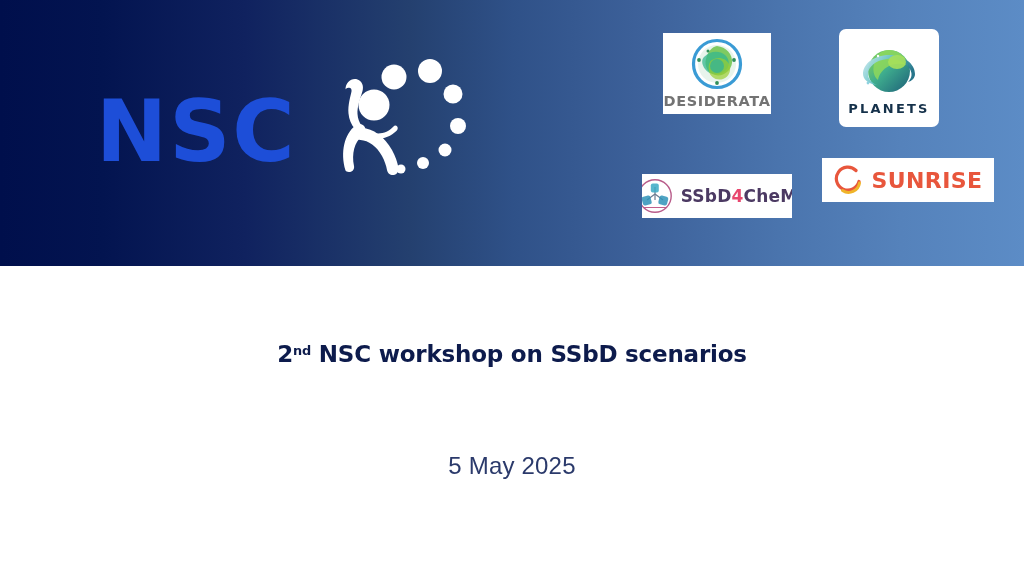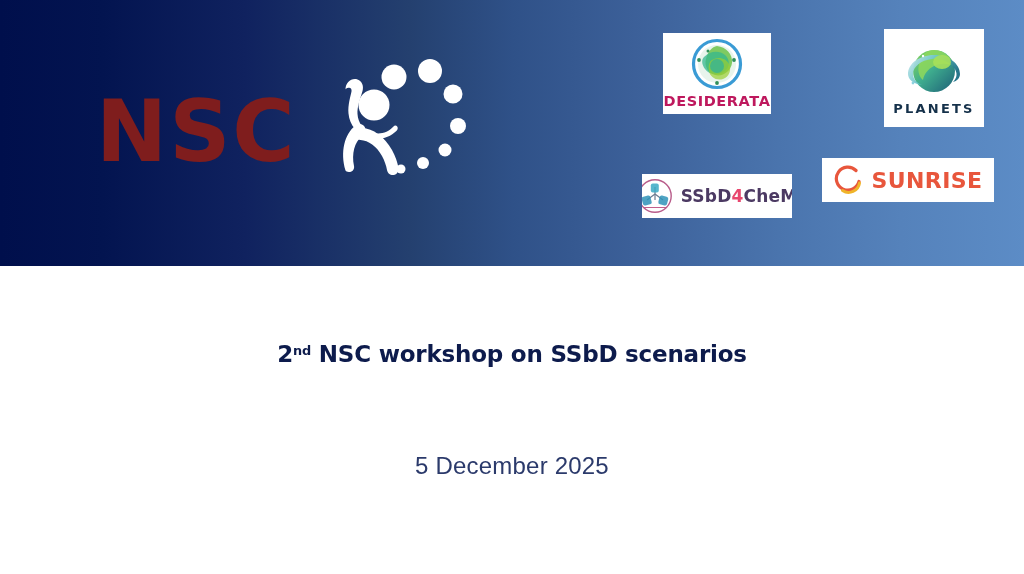--- a/index.html
+++ b/index.html
@@ -47,42 +47,42 @@
     top: 58px;
     display: flex;
     align-items: center;
     gap: 28px;
   }
   .nsc-wordmark {
     font-family: "DejaVu Sans", sans-serif;
     font-size: 85px;
     font-weight: 700;
     letter-spacing: 2px;
-    color: #7f1d1d;
+    color: #1d4ed8;
     line-height: 1;
     margin-top: 24px;
   }
   .nsc-mark {
     width: 150px;
     height: 122px;
     display: block;
   }
 
   
   .logo-box {
     position: absolute;
     background: #ffffff;
     box-sizing: border-box;
     display: flex;
     align-items: center;
     justify-content: center;
     overflow: hidden;
   }
   .logo-desiderata { left: 663px; top: 33px;  width: 108px; height: 81px; }
-  .logo-planets    { left: 884px; top: 29px;  width: 100px; height: 98px; }
+  .logo-planets    { left: 839px; top: 29px;  width: 100px; height: 98px; border-radius: 7px; }
   .logo-ssbd4chem  { left: 642px; top: 174px; width: 150px; height: 44px; }
   .logo-sunrise    { left: 822px; top: 158px; width: 172px; height: 44px; }
 
   .logo-inner {
     display: flex;
     flex-direction: column;
     align-items: center;
     justify-content: center;
   }
   .logo-inner-row {
@@ -91,21 +91,21 @@
     align-items: center;
     justify-content: space-between;
     gap: 8px;
   }
 
   .desiderata-text {
     font-family: "DejaVu Sans", sans-serif;
     font-size: 14.5px;
     font-weight: 700;
     letter-spacing: 0.6px;
-    color: #be185d;
+    color: #737373;
     margin-top: 1px;
   }
   .planets-text {
     font-family: "DejaVu Sans", sans-serif;
     font-size: 13px;
     font-weight: 700;
     letter-spacing: 2.2px;
     color: #15314a;
     margin-top: 2px;
   }
@@ -275,16 +275,16 @@
       </svg>
       <div class="sunrise-text">SUNRISE</div>
     </div>
   </div>
 
   <div class="title">
     <span>2</span><sup>nd</sup><span> NSC workshop on SSbD scenarios</span>
   </div>
 
   <div class="subtitle">
-    <div class="subtitle-line">5 December 2025</div>
+    <div class="subtitle-line">5 May 2025</div>
   </div>
 
 </div>
 
 </body></html>

